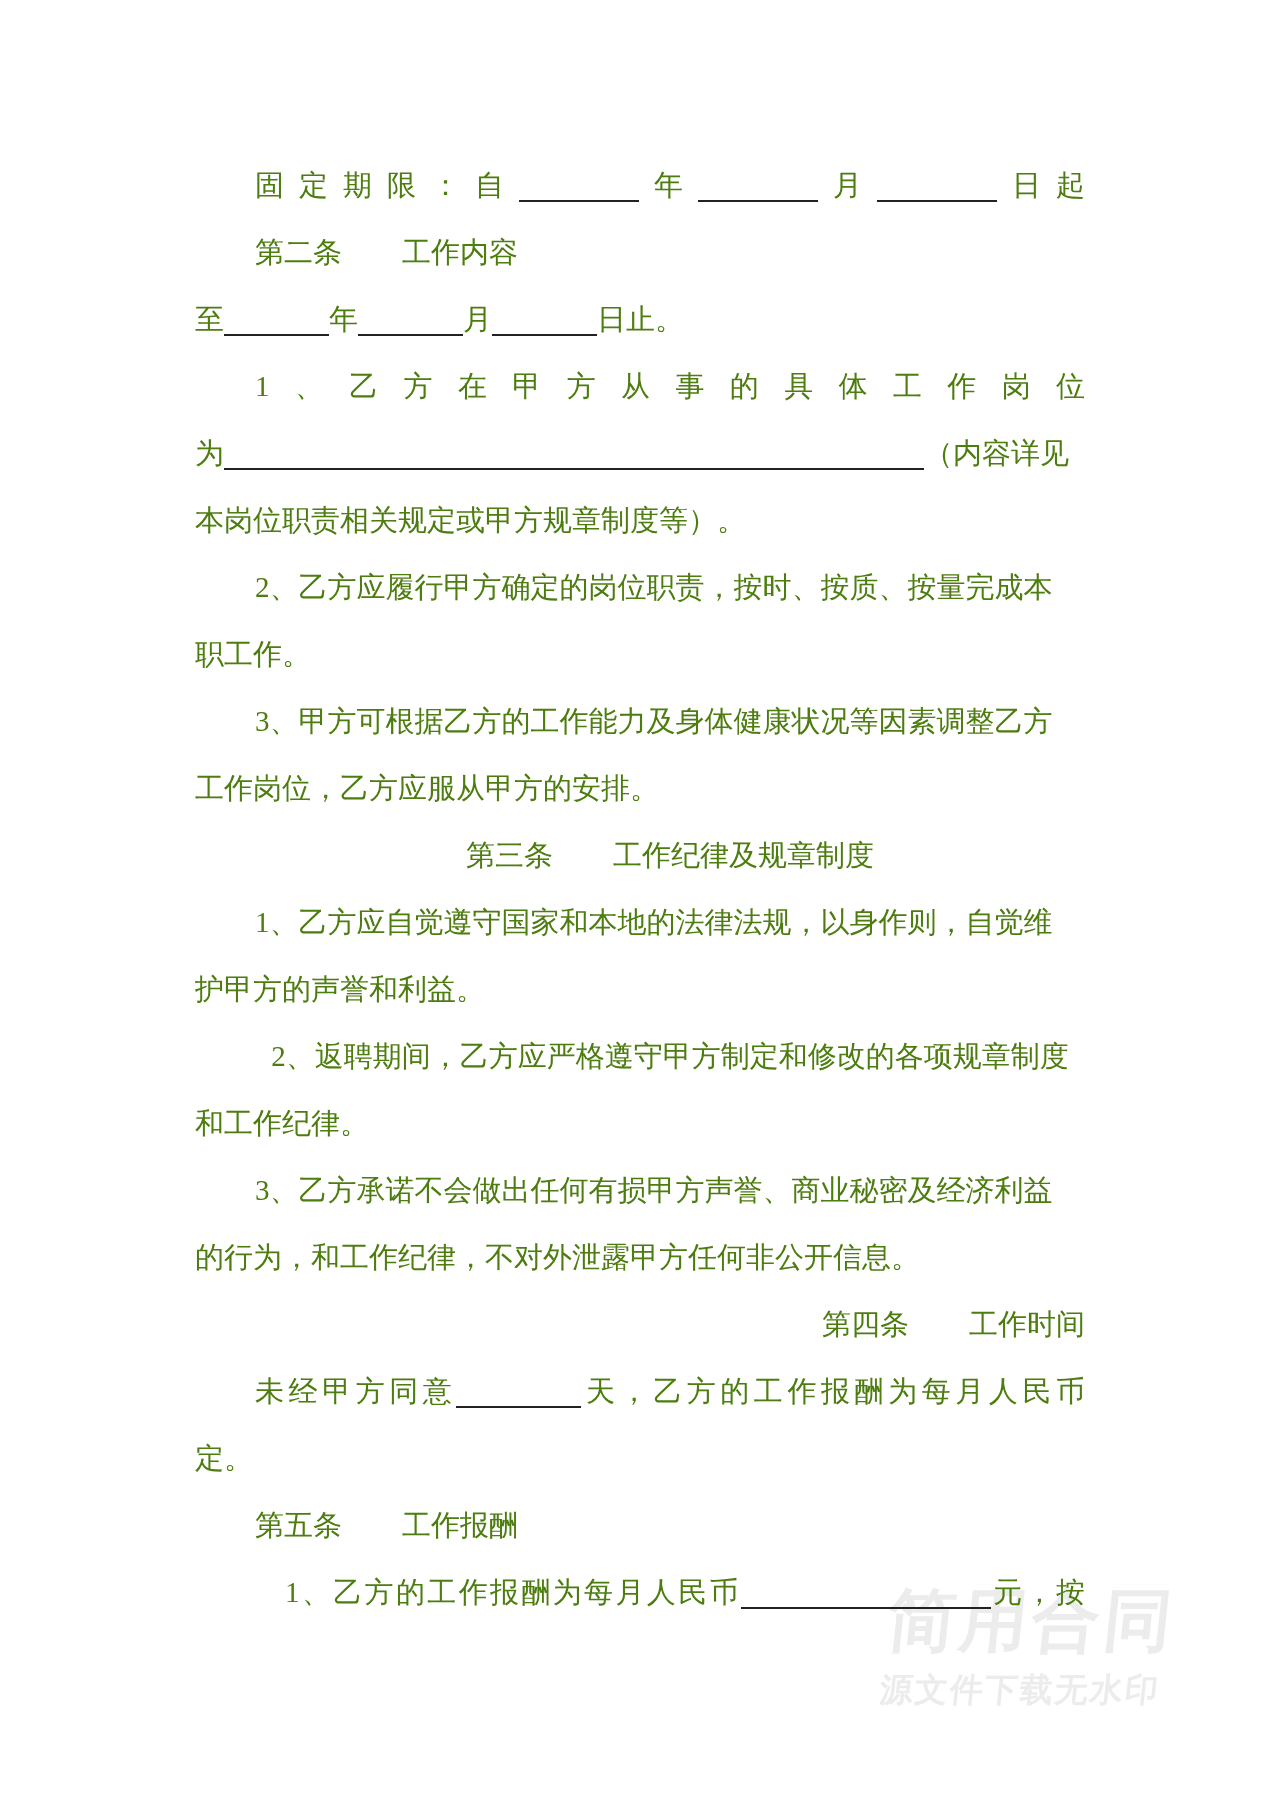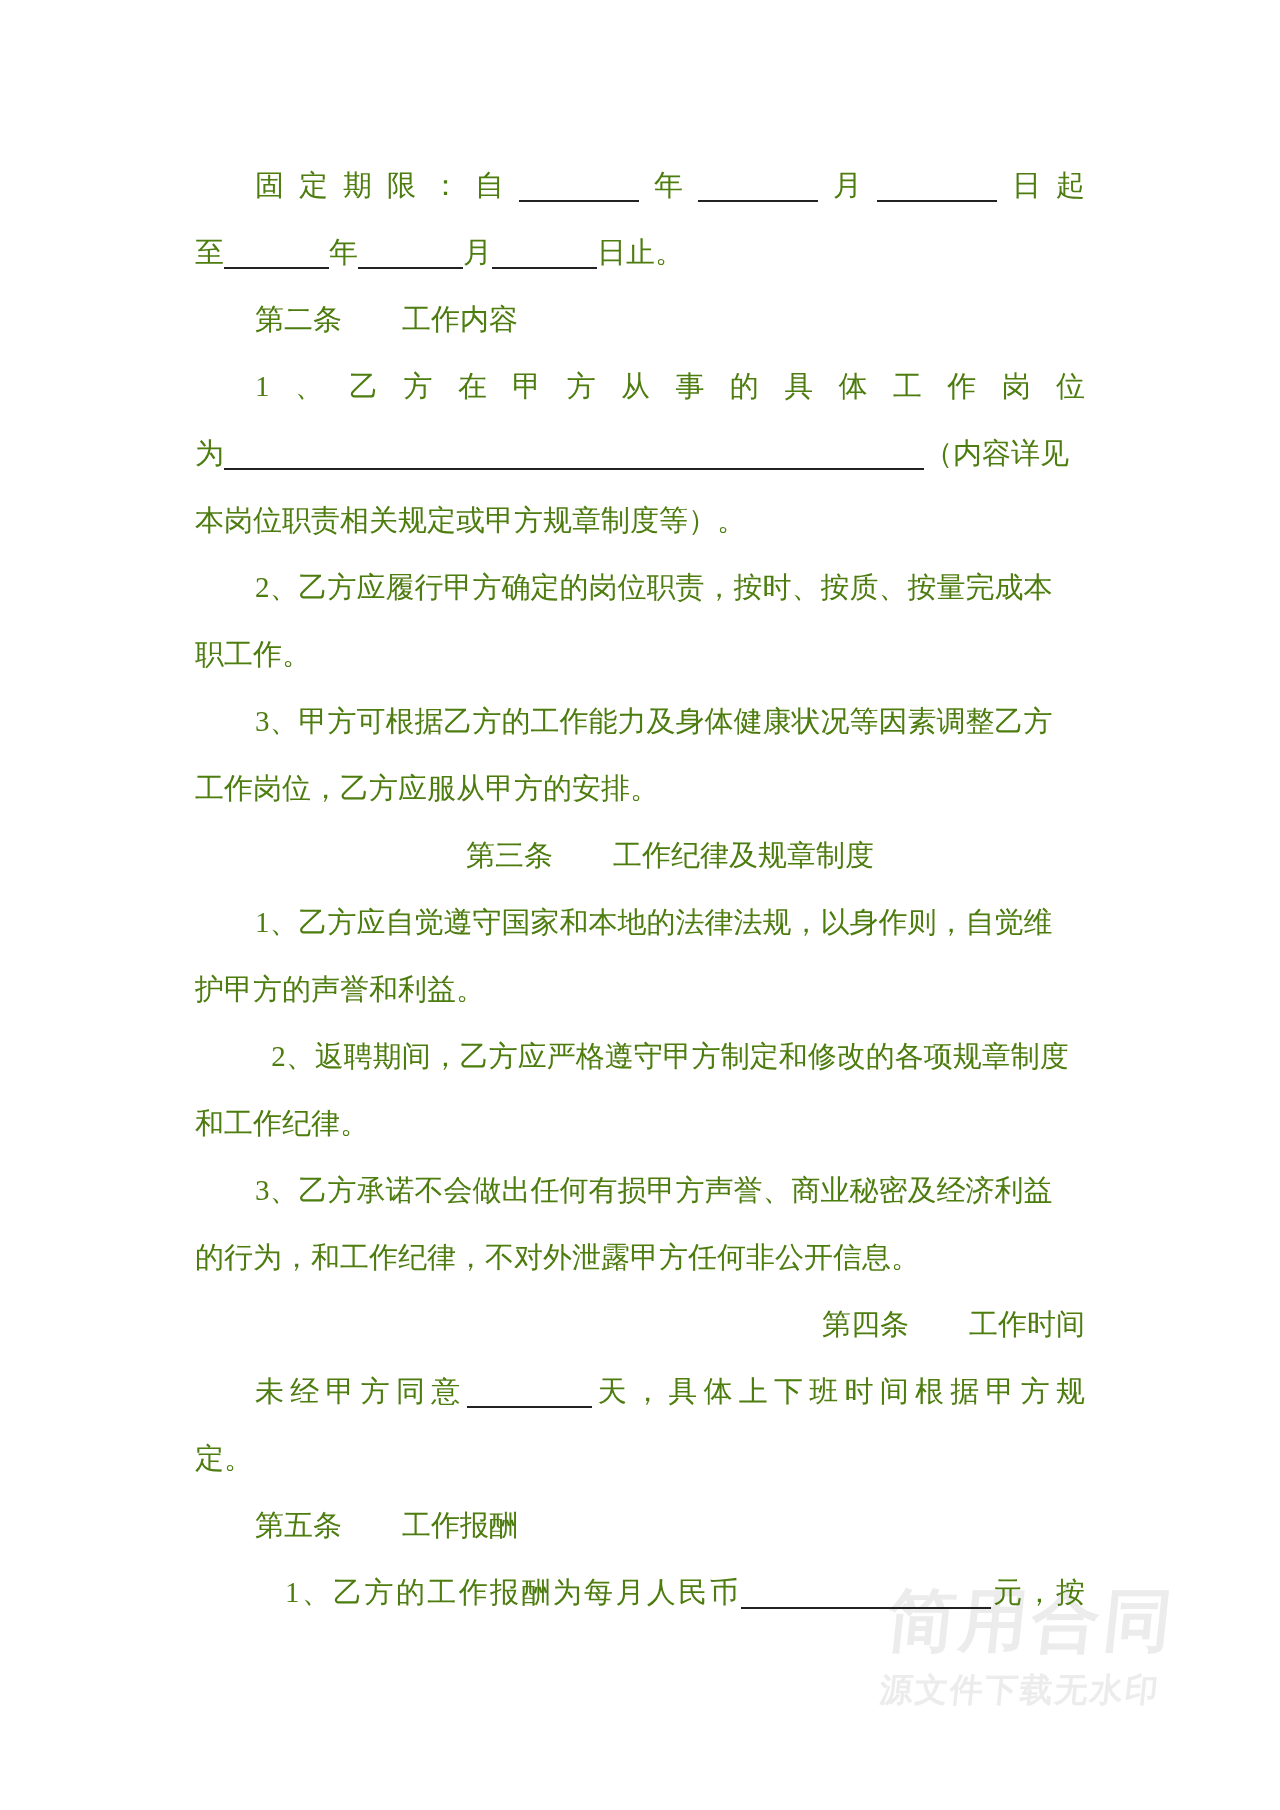--- a/index.html
+++ b/index.html
@@ -77,36 +77,36 @@
 
 <div class="page">
 
   <div class="watermark">
     <div class="wm-brand" style="color: rgb(236, 236, 236);">简用合同</div>
     <div class="wm-tagline" style="color: rgb(236, 236, 236);">源文件下载无水印</div>
   </div>
 
   <div class="doc">
       <div class="line justify" style="padding-left: 60px;"><span class="t">固定期限：自</span><span class="blank" style="width: 120px; border-bottom-color: rgb(34, 34, 34);"></span><span class="t">年</span><span class="blank" style="width: 120px; border-bottom-color: rgb(34, 34, 34);"></span><span class="t">月</span><span class="blank" style="width: 120px; border-bottom-color: rgb(34, 34, 34);"></span><span class="t">日起</span></div>
+      <div class="line" style="padding-left: 60px;"><span class="t">第二条</span><span class="gap" style="width: 60px;"></span><span class="t">工作内容</span></div>
       <div class="line"><span class="t">至</span><span class="blank" style="width: 105px; border-bottom-color: rgb(34, 34, 34);"></span><span class="t">年</span><span class="blank" style="width: 105px; border-bottom-color: rgb(34, 34, 34);"></span><span class="t">月</span><span class="blank" style="width: 105px; border-bottom-color: rgb(34, 34, 34);"></span><span class="t">日止。</span></div>
-      <div class="line" style="padding-left: 60px;"><span class="t">第二条</span><span class="gap" style="width: 60px;"></span><span class="t">工作内容</span></div>
       <div class="line justify" style="padding-left: 60px;"><span class="t">1、乙方在甲方从事的具体工作岗位</span></div>
       <div class="line"><span class="t">为</span><span class="blank" style="width: 700px; border-bottom-color: rgb(34, 34, 34);"></span><span class="t">（内容详见</span></div>
       <div class="line"><span class="t">本岗位职责相关规定或甲方规章制度等）。</span></div>
       <div class="line" style="padding-left: 60px;"><span class="t">2、乙方应履行甲方确定的岗位职责，按时、按质、按量完成本</span></div>
       <div class="line"><span class="t">职工作。</span></div>
       <div class="line" style="padding-left: 60px;"><span class="t">3、甲方可根据乙方的工作能力及身体健康状况等因素调整乙方</span></div>
       <div class="line"><span class="t">工作岗位，乙方应服从甲方的安排。</span></div>
       <div class="line" style="padding-left: 60px; text-align: center;"><span class="t">第三条</span><span class="gap" style="width: 60px;"></span><span class="t">工作纪律及规章制度</span></div>
       <div class="line" style="padding-left: 60px;"><span class="t">1、乙方应自觉遵守国家和本地的法律法规，以身作则，自觉维</span></div>
       <div class="line"><span class="t">护甲方的声誉和利益。</span></div>
       <div class="line" style="padding-left: 60px; text-align: center;"><span class="t">2、返聘期间，乙方应严格遵守甲方制定和修改的各项规章制度</span></div>
       <div class="line"><span class="t">和工作纪律。</span></div>
       <div class="line" style="padding-left: 60px;"><span class="t">3、乙方承诺不会做出任何有损甲方声誉、商业秘密及经济利益</span></div>
       <div class="line"><span class="t">的行为，和工作纪律，不对外泄露甲方任何非公开信息。</span></div>
       <div class="line" style="padding-left: 87px; text-align: right;"><span class="t">第四条</span><span class="gap" style="width: 60px;"></span><span class="t">工作时间</span></div>
-      <div class="line justify" style="padding-left: 60px;"><span class="t">未经甲方同意</span><span class="blank" style="width: 125px; border-bottom-color: rgb(34, 34, 34);"></span><span class="t">天，具体上下班时间根据甲方规</span></div>
+      <div class="line justify" style="padding-left: 60px;"><span class="t">未经甲方同意</span><span class="blank" style="width: 125px; border-bottom-color: rgb(34, 34, 34);"></span><span class="t">天，乙方的工作报酬为每月人民币</span></div>
       <div class="line"><span class="t">定。</span></div>
       <div class="line" style="padding-left: 60px;"><span class="t">第五条</span><span class="gap" style="width: 60px;"></span><span class="t">工作报酬</span></div>
       <div class="line justify" style="padding-left: 90px;"><span class="t">1、乙方的工作报酬为每月人民币</span><span class="blank" style="width: 250px; border-bottom-color: rgb(34, 34, 34);"></span><span class="t">元，按</span></div>
     </div>
 
 </div>
 
 </body></html>

